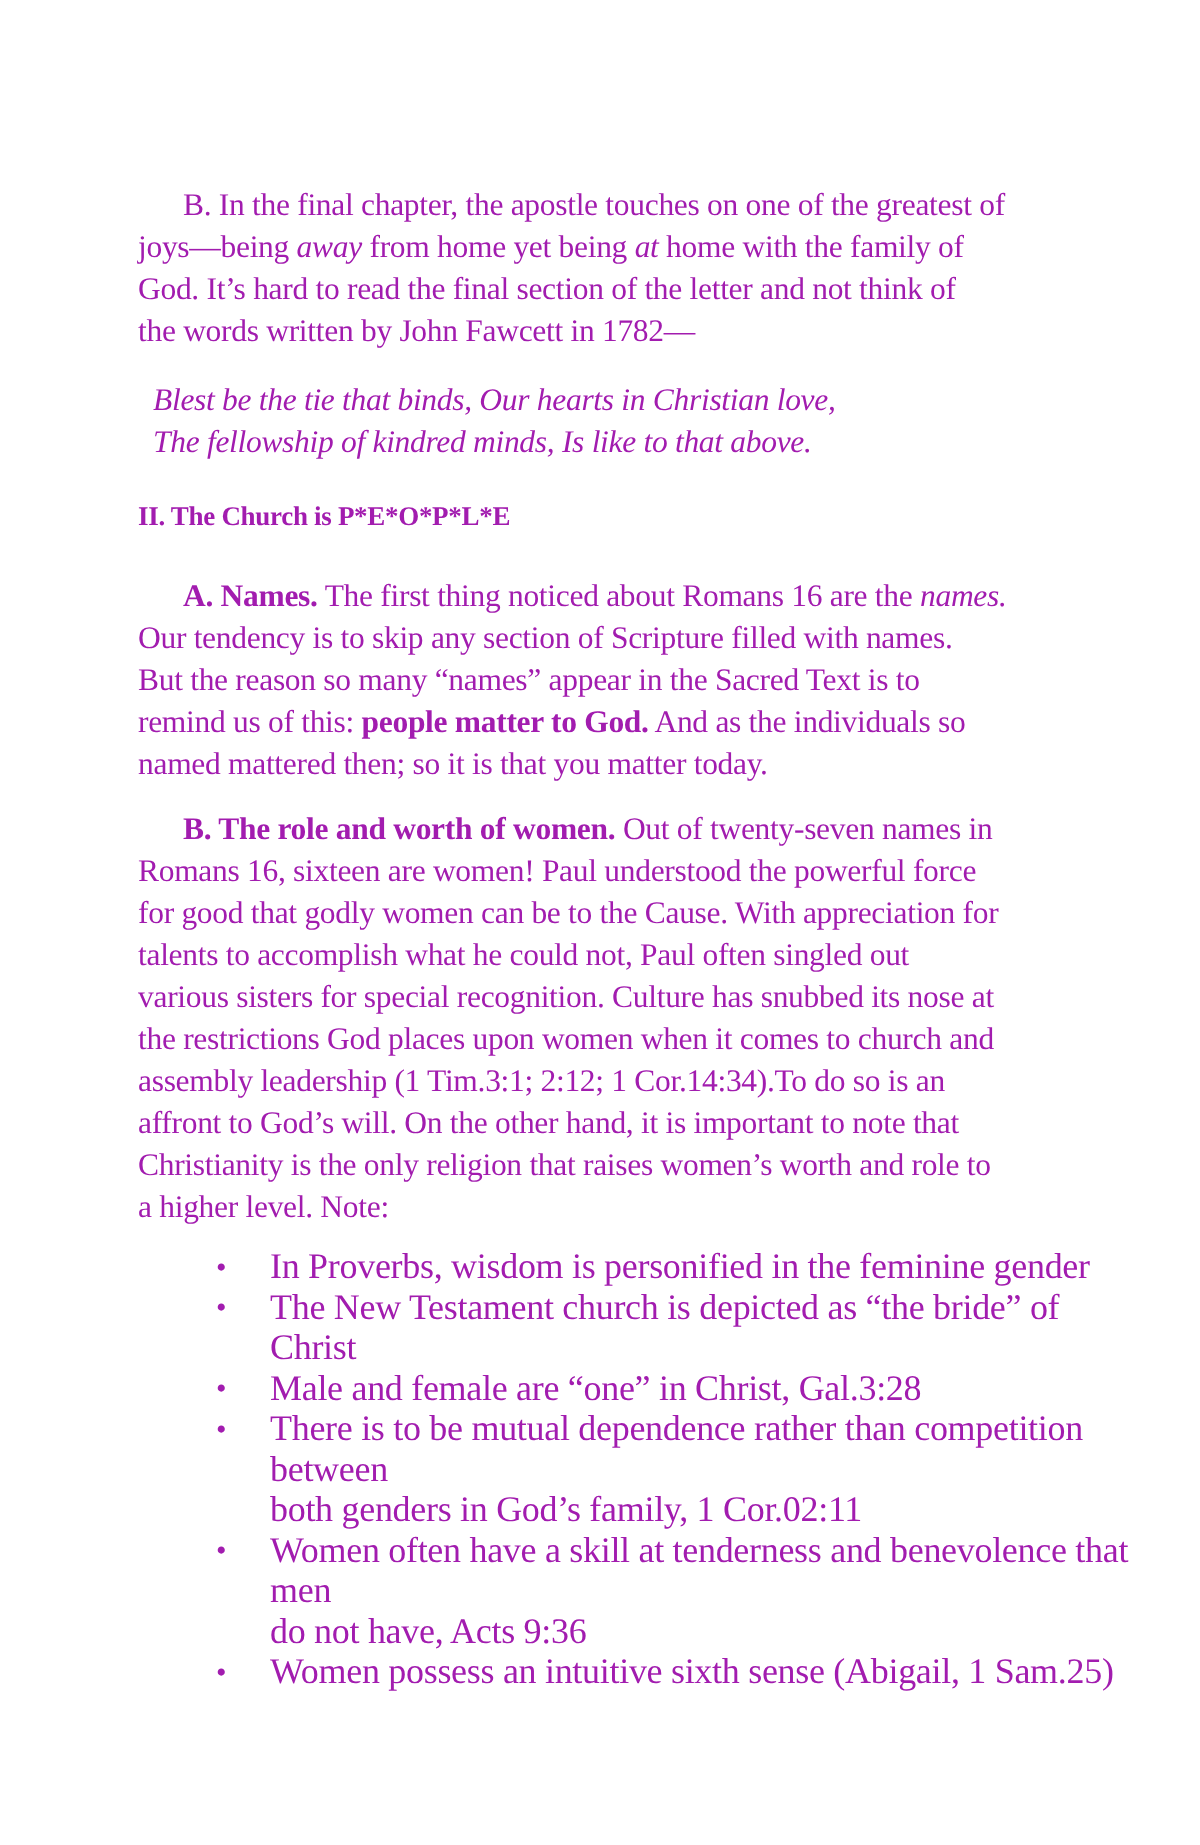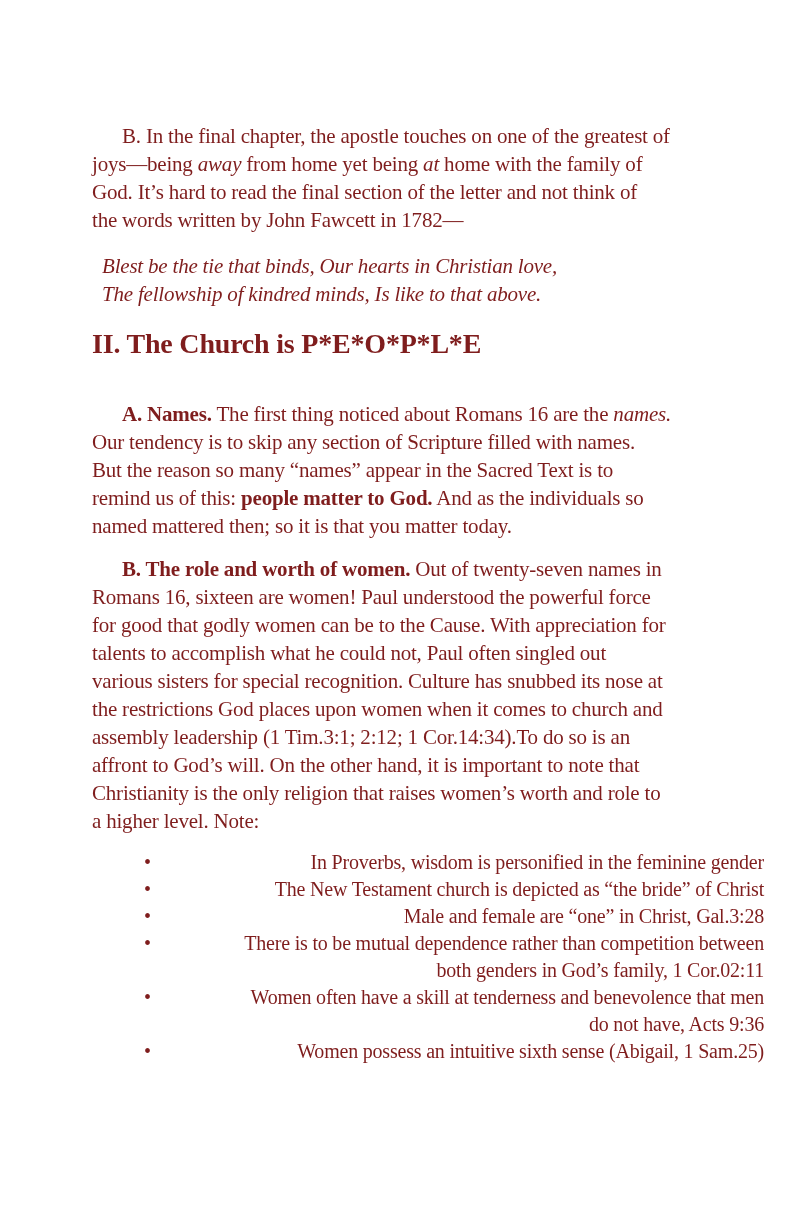--- a/index.html
+++ b/index.html
@@ -8,21 +8,21 @@
     background: #ffffff;
   }
   .page {
     position: relative;
     width: 800px;
     min-height: 1230px;
     margin: 0;
     background: #ffffff;
     box-sizing: border-box;
     padding: 122px 36px 40px 92px;
-    color: #7f1d1d;
+    color: #a21caf;
     font-family: "Liberation Serif", "DejaVu Serif", serif;
   }
   .para {
     margin: 0;
     font-size: 21px;
     line-height: 28px;
     white-space: pre-line;
     letter-spacing: -0.2px;
   }
   .para.indent { text-indent: 30px; }
@@ -32,40 +32,39 @@
     margin: 18px 100px 0 10px;
     font-size: 21px;
     line-height: 28px;
     font-style: italic;
     text-align: left;
     white-space: pre-line;
     letter-spacing: -0.2px;
   }
   .heading {
     margin: 22px 0 0 0;
-    font-size: 28px;
+    font-size: 18px;
     line-height: 28px;
     font-weight: bold;
     letter-spacing: -0.2px;
   }
-  .spacer-a { margin-top: 42px; }
+  .spacer-a { margin-top: 25px; }
   .spacer-b { margin-top: 15px; }
   .bullets {
     list-style: none;
     margin: 14px 0 0 0;
     padding: 0;
   }
   .bullets li {
     position: relative;
     padding-left: 88px;
-    font-size: 20px;
+    font-size: 24px;
     line-height: 27px;
     white-space: pre-line;
     letter-spacing: -0.2px;
-    text-align: right;
   }
   .bullets li::before {
     content: "\2022";
     position: absolute;
     left: 52px;
     top: 0;
     font-size: 20px;
   }
 </style>
 </head>

